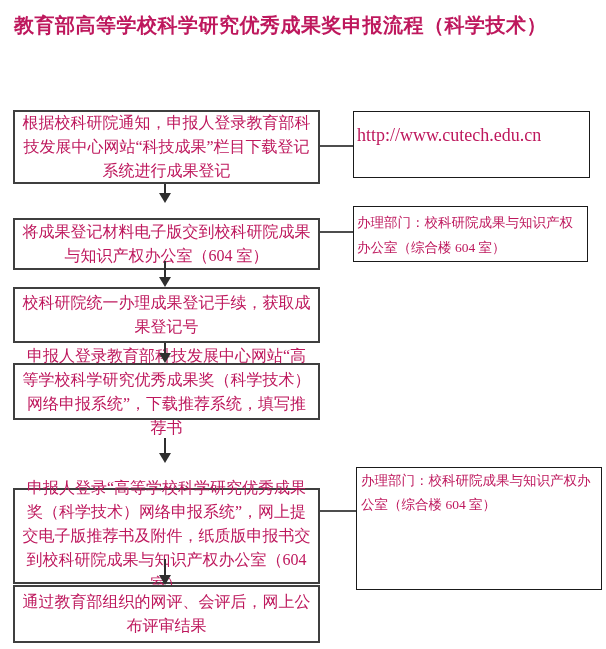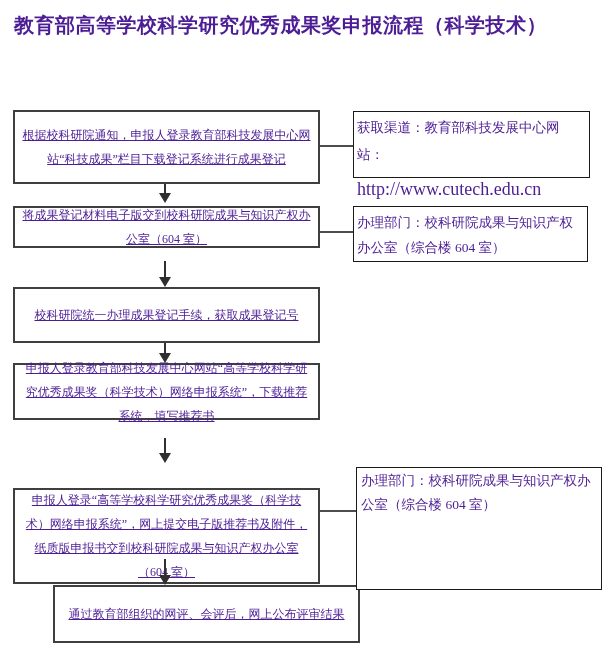--- a/index.html
+++ b/index.html
@@ -1,54 +1,53 @@
 <!DOCTYPE html>
 <html><head>
 <meta charset="utf-8">
 <style>
   html,body{margin:0;padding:0;background:#fff;}
   .canvas{
     position:relative;
     width:606px;height:649px;
     background:#ffffff;
     font-family:"Liberation Serif","DejaVu Serif",serif;
-    color:#4c1d95;
+    color:#be185d;
     overflow:hidden;
   }
   .title{
     position:absolute;left:14px;top:12px;width:560px;
     font-size:20px;font-weight:bold;line-height:26px;
     letter-spacing:0.5px;
   }
   .box{
     position:absolute;
     box-sizing:border-box;
     background:#fff;
   }
   .step{
     left:13px;width:307px;
     border:2px solid #3f3f3f;
     display:flex;align-items:center;justify-content:center;
     text-align:center;
-    font-size:12px;line-height:24px;
+    font-size:16px;line-height:24px;
     padding:1px 6px;
-    text-decoration:underline;
   }
   .note{
     border:1px solid #1a1a1a;
     text-align:left;
     font-size:13.5px;line-height:27px;
     padding:2px 3px;
   }
   .s1{top:110px;height:74px;}
-  .s2{top:206px;height:42px;}
+  .s2{top:218px;height:52px;}
   .s3{top:287px;height:56px;}
   .s4{top:363px;height:57px;}
   .s5{top:488px;height:96px;}
-  .s6{top:585px;height:58px;margin-left:40px;}
+  .s6{top:585px;height:58px;}
   .n1{left:353px;top:111px;width:237px;height:67px;}
   .n1 .url{font-family:Liberation Serif, serif;font-size:18px;margin-top:8px;}
   .n2{left:353px;top:206px;width:235px;height:56px;line-height:25px;padding-top:3px;}
   .n3{left:356px;top:467px;width:246px;height:123px;line-height:24.4px;padding:1px 4px;}
   .n3 p{margin:0;}
   .hline{
     position:absolute;height:0;
     border-top:2px solid #4d4d4d;
   }
   .c1{left:320px;top:145px;width:33px;}
@@ -94,21 +93,20 @@
     <span>申报人登录教育部科技发展中心网站“高等学校科学研究优秀成果奖（科学技术）网络申报系统”，下载推荐系统，填写推荐书</span>
   </div>
   <div class="box step s5">
     <span>申报人登录“高等学校科学研究优秀成果奖（科学技术）网络申报系统”，网上提交电子版推荐书及附件，纸质版申报书交到校科研院成果与知识产权办公室（604 室）</span>
   </div>
   <div class="box step s6">
     <span>通过教育部组织的网评、会评后，网上公布评审结果</span>
   </div>
 
   <div class="box note n1">
-    <div>获取渠道：教育部科技发展中心网站：</div>
     <div class="url">http://www.cutech.edu.cn</div>
   </div>
   <div class="box note n2">
     <span>办理部门：校科研院成果与知识产权办公室（综合楼 604 室）</span>
   </div>
   <div class="box note n3">
     <p>办理部门：校科研院成果与知识产权办公室（综合楼  604 室）</p>
   </div>
 
   <div class="hline c1"></div>

